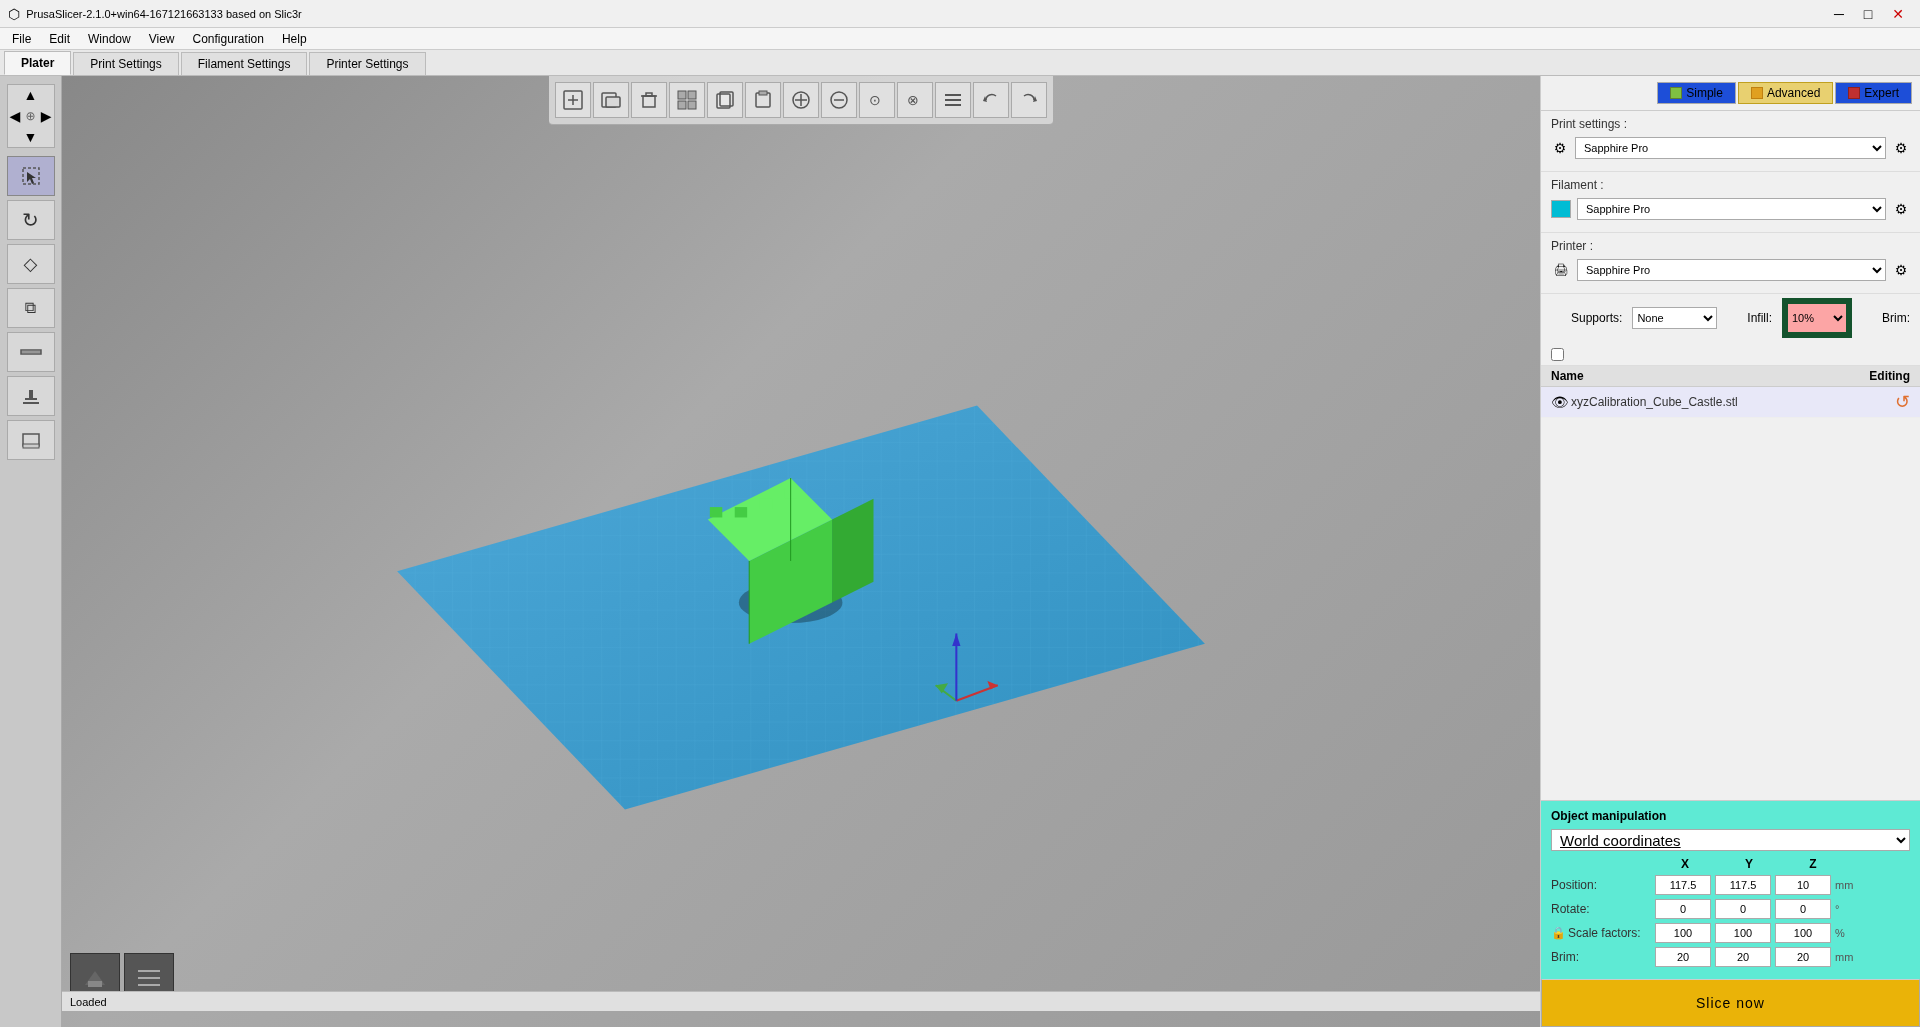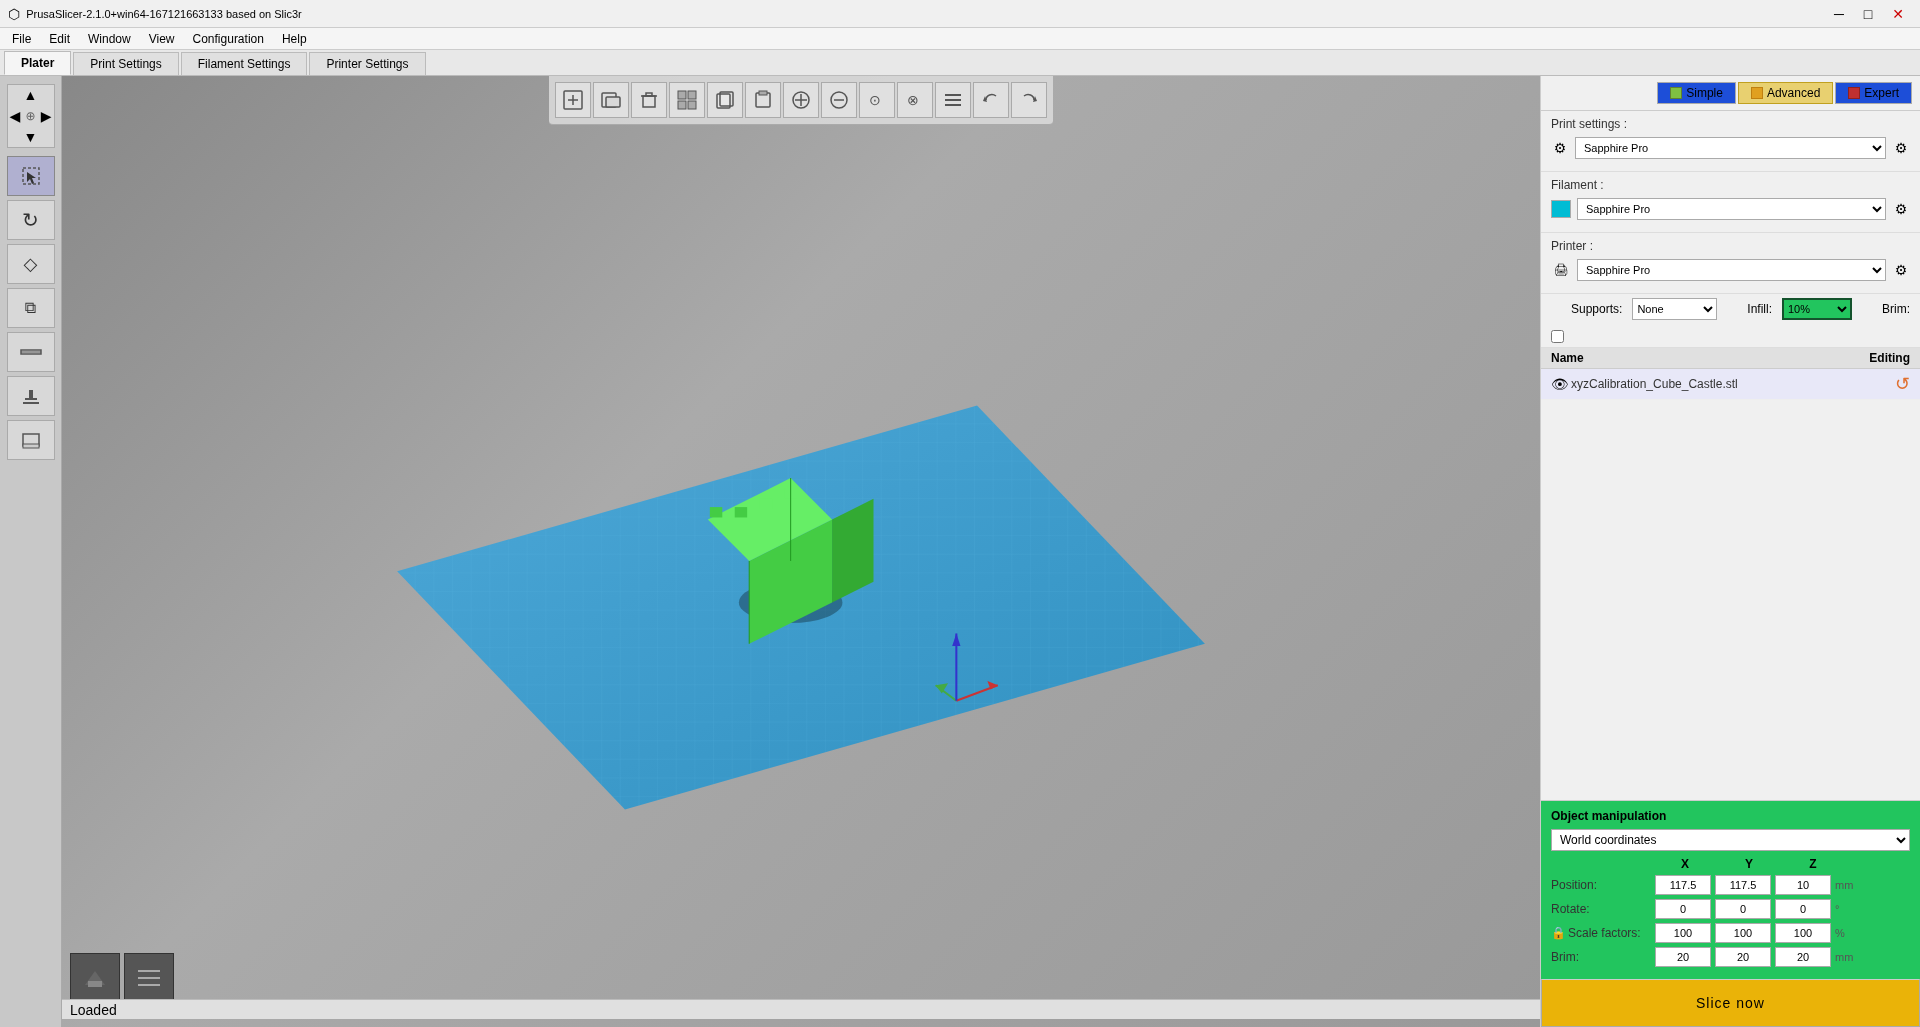--- a/index.html
+++ b/index.html
@@ -153,30 +153,30 @@
       display: flex;
       align-items: center;
       justify-content: center;
       color: white;
       font-size: 20px;
     }
 
     
     #statusbar {
       position: absolute;
-      bottom: 8px;
+      bottom: 16px;
       left: 0;
       right: 0;
       height: 20px;
       background: #e0e0e0;
       border-top: 1px solid #bbb;
       display: flex;
       align-items: center;
       padding: 0 8px;
-      font-size: 14px;
+      font-size: 11px;
     }
 
     
     #right-panel {
       width: 380px;
       background: #f0f0f0;
       border-left: 1px solid #ccc;
       display: flex;
       flex-direction: column;
       overflow-y: auto;
@@ -260,23 +260,23 @@
     .supports-row label { font-size: 12px; margin-left: 20px; }
     .supports-select {
       height: 22px;
       border: 1px solid #aaa;
       background: white;
       font-size: 11px;
       flex: 1;
       min-width: 80px;
     }
     .infill-select {
-      height: 22px;
-      border: 2px solid #14532d;
-      background: #22c55e;
+      height: 40px;
+      border: 6px solid #14532d;
+      background: #fca5a5;
       font-size: 11px;
       width: 70px;
     }
 
     
     #object-list {
       flex: 1;
       min-height: 200px;
     }
     .obj-list-header {
@@ -299,40 +299,41 @@
     }
     .obj-name { flex: 1; font-size: 12px; color: #333; }
     .obj-eye { width: 20px; font-size: 14px; cursor: pointer; }
     .obj-edit { width: 60px; display: flex; justify-content: flex-end; }
     .edit-icon { font-size: 16px; color: #e07030; cursor: pointer; }
 
     
     #obj-manipulation {
       padding: 8px 10px;
       border-top: 1px solid #ccc;
-      background: #22c55e;
+      background: #5eead4;
     }
     .manip-title {
       font-size: 12px;
       font-weight: bold;
       margin-bottom: 6px;
     }
     .manip-coord-row {
       display: flex;
       align-items: center;
       margin-bottom: 6px;
       gap: 4px;
     }
     .coord-dropdown {
       flex: 1;
       height: 22px;
       border: 1px solid #aaa;
       background: white;
-      font-size: 12px;
+      font-size: 15px;
       padding: 1px 4px;
+      text-decoration: underline;
     }
     .coord-header {
       display: flex;
       align-items: center;
       margin-bottom: 4px;
       gap: 4px;
     }
     .coord-header-spacer { width: 100px; }
     .coord-axis-label {
       width: 60px;

